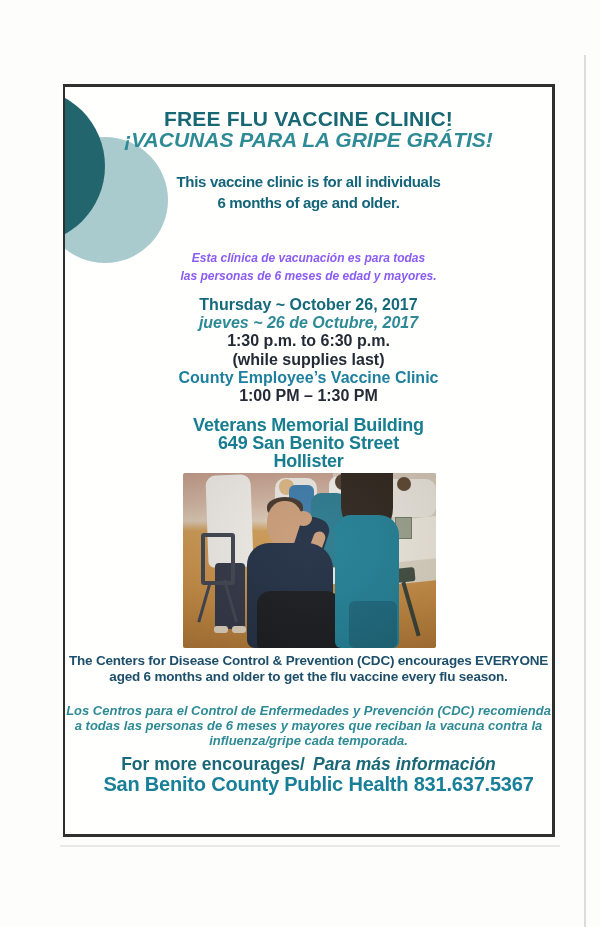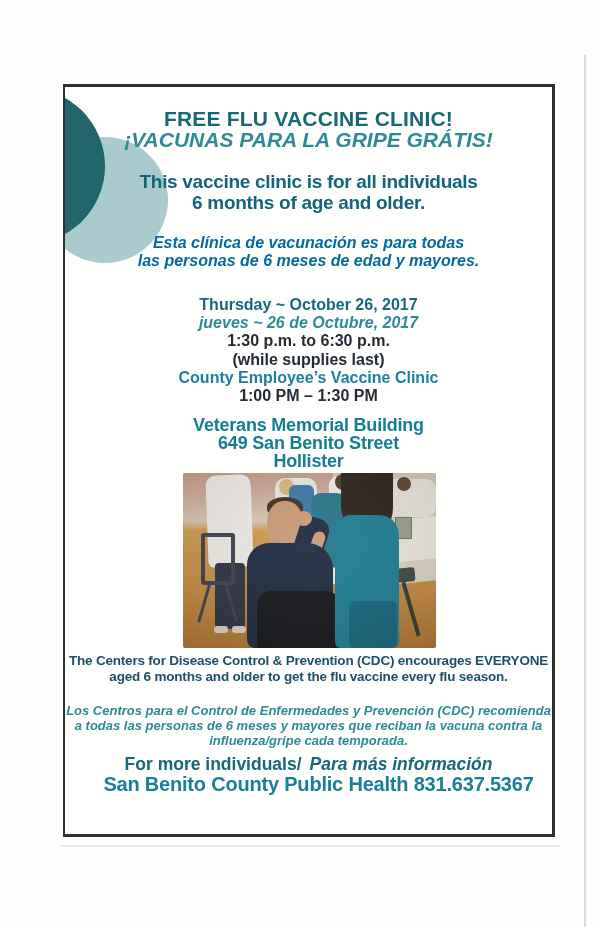--- a/index.html
+++ b/index.html
@@ -19,22 +19,22 @@
 
   .circle { position:absolute; border-radius:50%; }
   .circle-light { left:-23px; top:50px; width:126px; height:126px; background:#aacbcd; }
   .circle-dark  { left:-116px; top:1px; width:156px; height:156px; background:#23656d; }
 
   .t { position:absolute; left:0; right:0; text-align:center; font-weight:bold; }
 
   .title-en { top:20px;  font-size:21px; color:#176774; letter-spacing:.2px; }
   .title-es { top:41px;  font-size:21px; color:#2e8b96; font-style:italic; }
 
-  .intro-en { top:84px;  font-size:19px; line-height:21px; color:#15657a; letter-spacing:-.3px; }
-  .intro-es { top:147px; font-size:16px; line-height:17.5px; color:#0369a1; font-style:italic; }
+  .intro-en { top:84px;  font-size:15px; line-height:21px; color:#15657a; letter-spacing:-.3px; }
+  .intro-es { top:163px; font-size:12px; line-height:17.5px; color:#8b5cf6; font-style:italic; }
 
   .schedule { top:209px; font-size:16px; line-height:18.2px; }
   .ln-date-en { color:#14697b; }
   .ln-date-es { color:#2e8b96; font-style:italic; }
   .ln-navy    { color:#242b36; }
   .ln-county  { color:#1e7f9e; }
 
   .location { top:330px; font-size:18px; line-height:17.8px; color:#177d90; letter-spacing:-.2px; }
 
   .cdc-en { top:566px; font-size:13.5px; line-height:15.6px; color:#1d4f6a; letter-spacing:-.2px; }
@@ -169,18 +169,18 @@
       <div>aged 6 months and older to get the flu vaccine every flu season.</div>
     </div>
 
     <div class="t cdc-es">
       <div>Los Centros para el Control de Enfermedades y Prevención (CDC) recomienda</div>
       <div>a todas las personas de 6 meses y mayores que reciban la vacuna contra la</div>
       <div>influenza/gripe cada temporada.</div>
     </div>
 
     <div class="t contact">
-      <div class="contact-line1"><span>For more individuals/</span><span class="contact-es">Para más información</span></div>
+      <div class="contact-line1"><span>For more encourages/</span><span class="contact-es">Para más información</span></div>
       <div class="contact-line2">San Benito County Public Health 831.637.5367</div>
     </div>
 
   </div>
 </div>
 
 </body></html>

